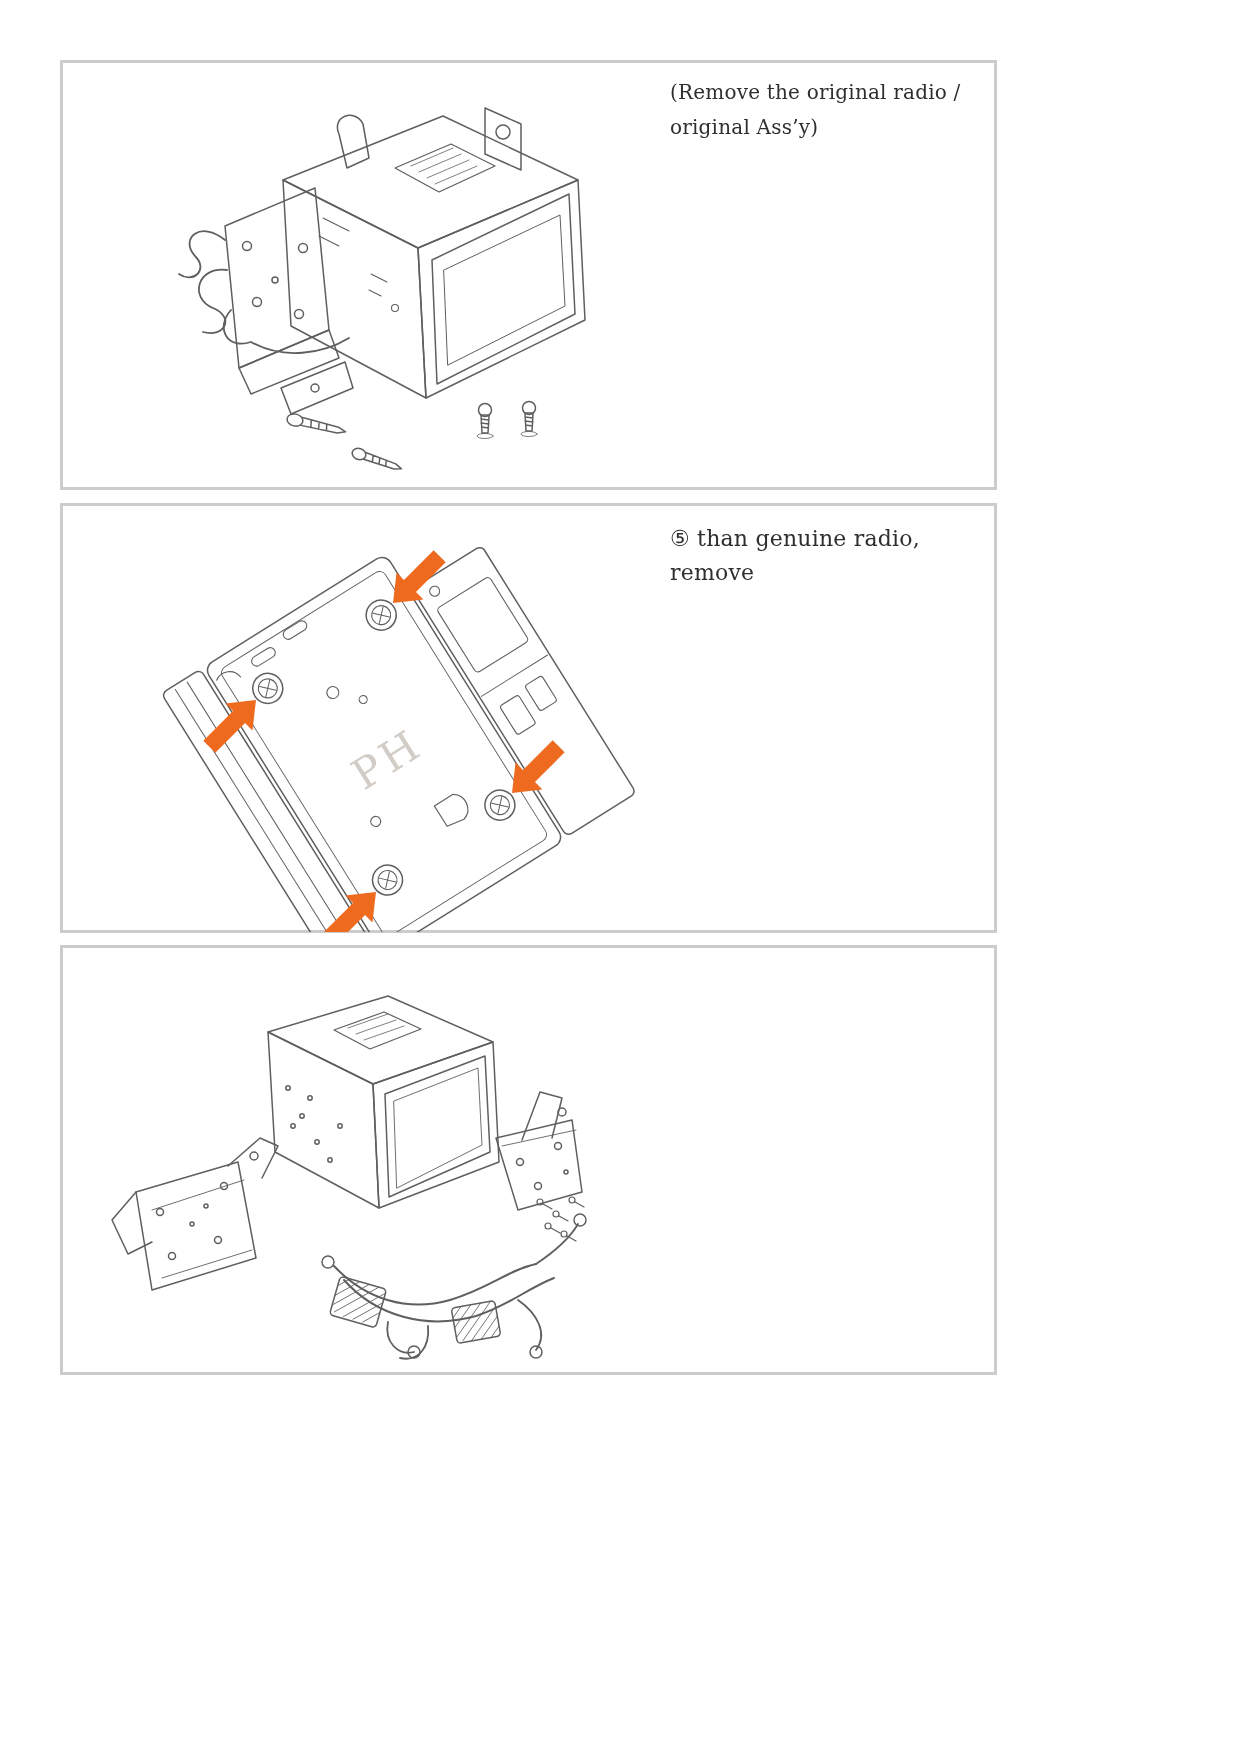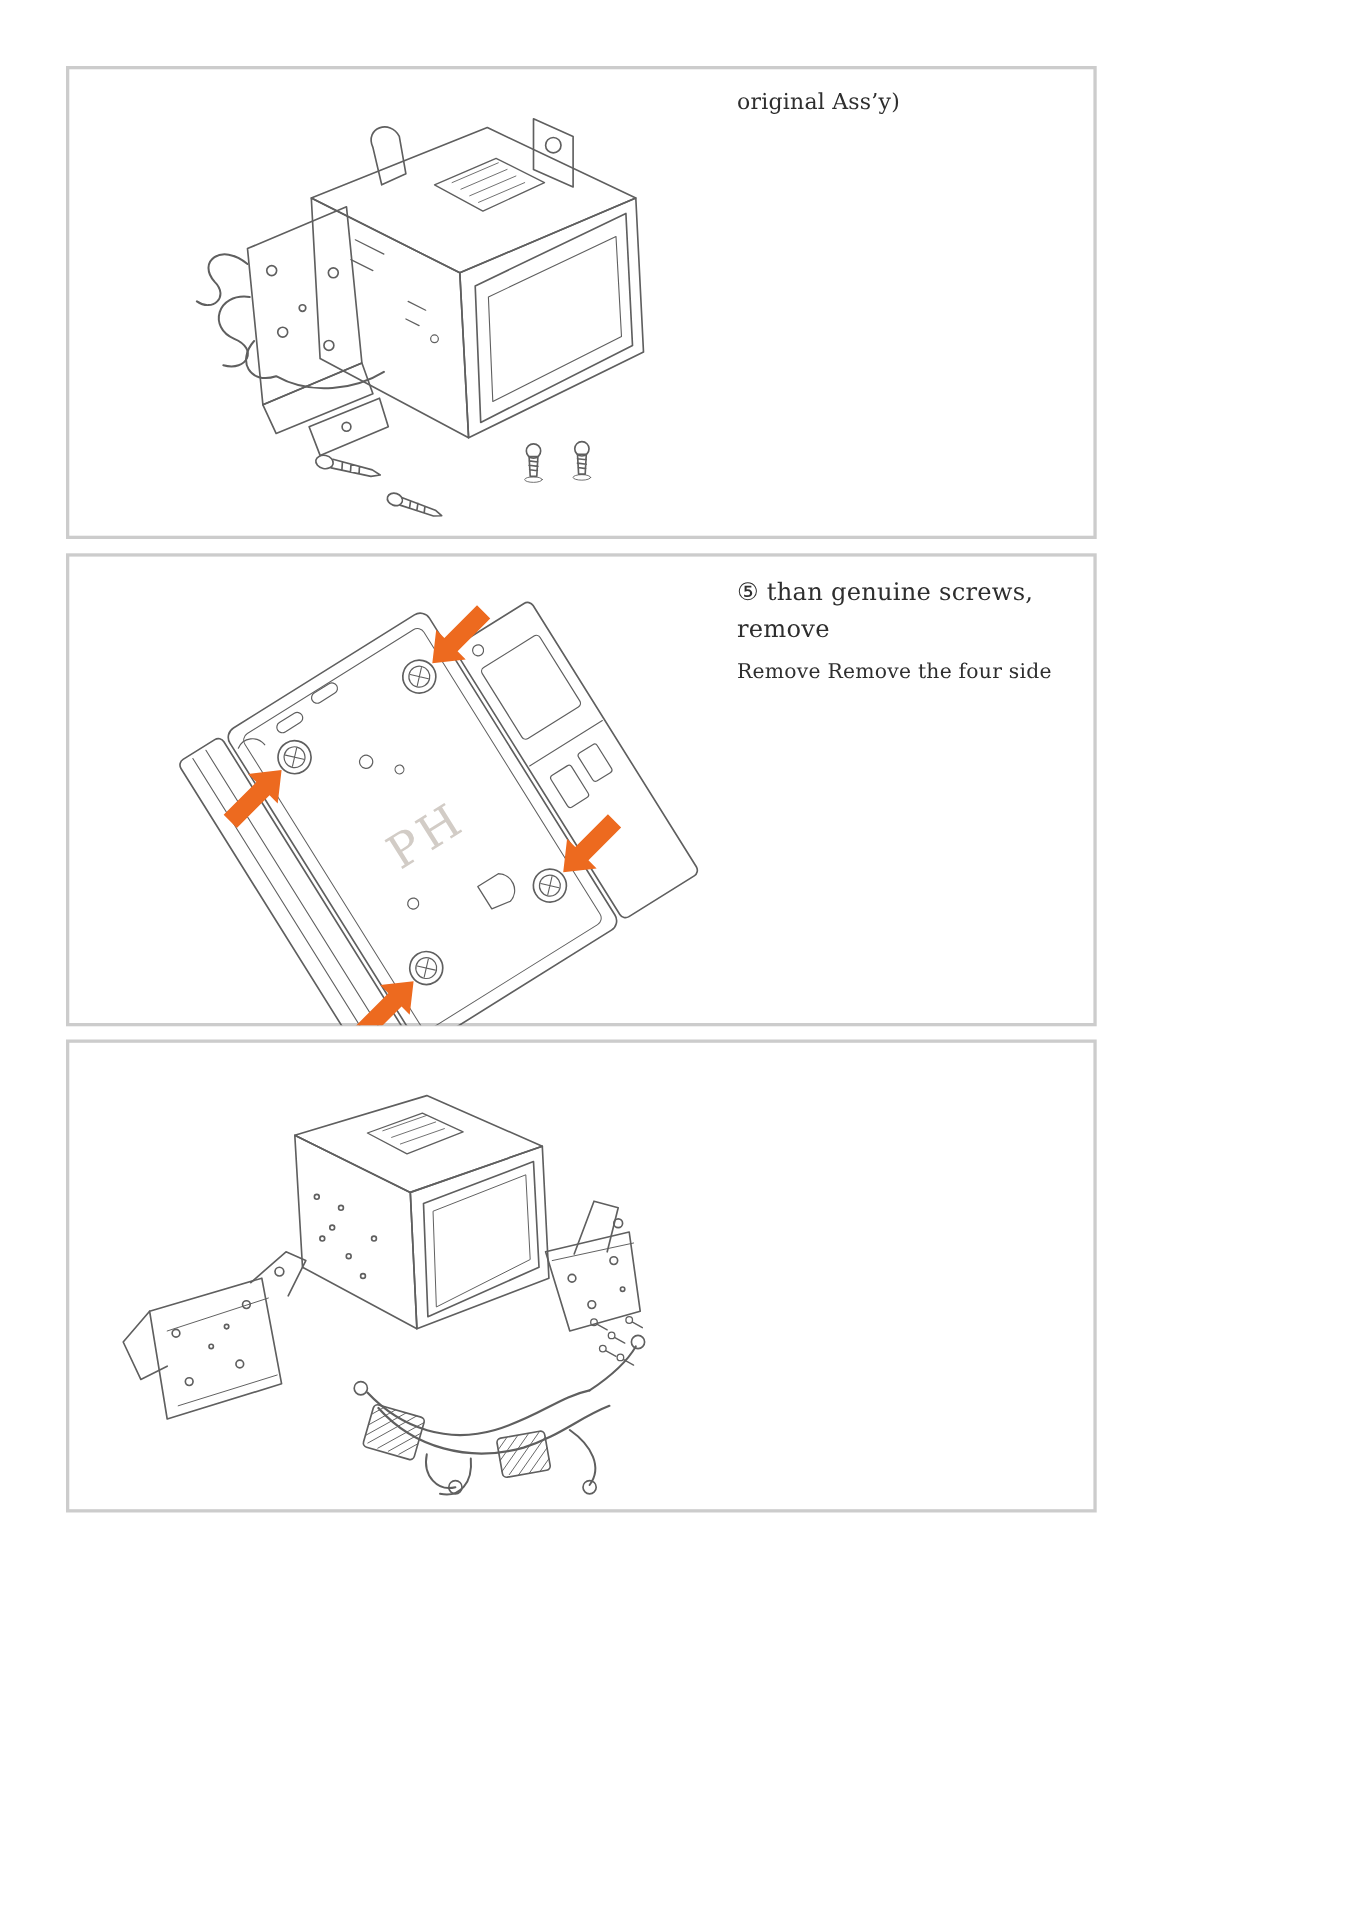--- a/index.html
+++ b/index.html
@@ -78,20 +78,21 @@
         </g>
         <g transform="translate(396 340)">
           <circle cx="0" cy="0" r="6.5"></circle>
           <path d="M-4 5 L4 5 L3 23 L-3 23 Z M-4 9 l8 1 M-4 13 l8 1 M-3.5 17 l7 1"></path>
           <ellipse cx="0" cy="26" rx="8" ry="2.5" stroke-width="0.8"></ellipse>
         </g>
       </g>
     </svg>
   </div>
   <div class="textcol caption">
+    <p>(Remove the original radio /</p>
     <p>original Ass’y)</p>
   </div>
 </section>
 
 <section class="panel" id="panel-2">
   <div class="illus" style="left:55px;top:5px;">
     <svg width="520" height="421" viewBox="0 0 520 421">
       <g fill="none" stroke-width="1.5" stroke-linejoin="round" stroke-linecap="round" stroke="#5f5f5f">
         <g transform="rotate(-32 260 250)">
 
@@ -143,24 +144,23 @@
       <g stroke="none">
         <path transform="translate(275 92) rotate(-45)" d="M0 0 L24 -19 L24 -8.5 L66 -8.5 L66 8.5 L24 8.5 L24 19 Z" fill="#ed6a1f"></path>
         <path transform="translate(394 282) rotate(-45)" d="M0 0 L24 -19 L24 -8.5 L66 -8.5 L66 8.5 L24 8.5 L24 19 Z" fill="#ed6a1f"></path>
         <path transform="translate(138 189) rotate(135)" d="M0 0 L24 -19 L24 -8.5 L66 -8.5 L66 8.5 L24 8.5 L24 19 Z" fill="#ed6a1f"></path>
         <path transform="translate(258 381) rotate(135)" d="M0 0 L24 -19 L24 -8.5 L66 -8.5 L66 8.5 L24 8.5 L24 19 Z" fill="#ed6a1f"></path>
       </g>
     </svg>
   </div>
   <div class="textcol">
     <div class="step-title">
-      <p>⑤ than genuine screws, remove</p>
+      <p>⑤ than genuine radio, remove</p>
     </div>
     <div class="step-body">
-      <p>Remove Remove the four side</p>
     </div>
   </div>
 </section>
 
 <section class="panel" id="panel-3">
   <div class="illus" style="left:25px;top:22px;">
     <svg width="520" height="400" viewBox="0 0 520 400">
       <g fill="none" stroke-width="1.5" stroke-linejoin="round" stroke-linecap="round" stroke="#5f5f5f">
 
         <path d="M180 62 L300 26 L405 72 L285 114 Z"></path>

